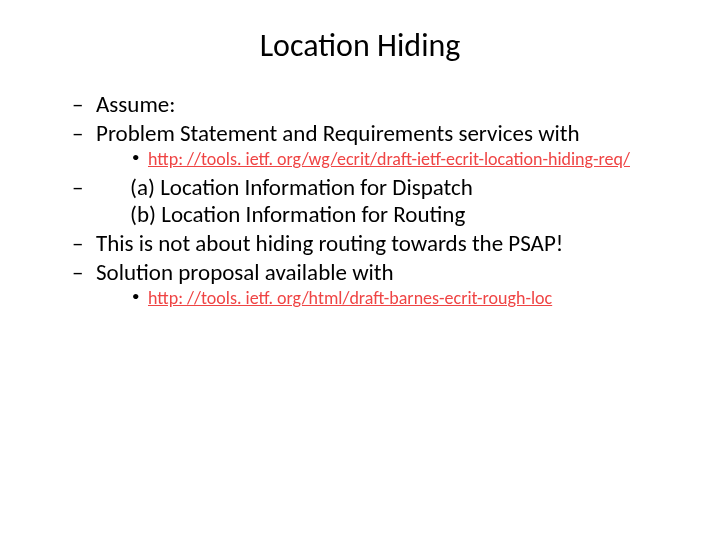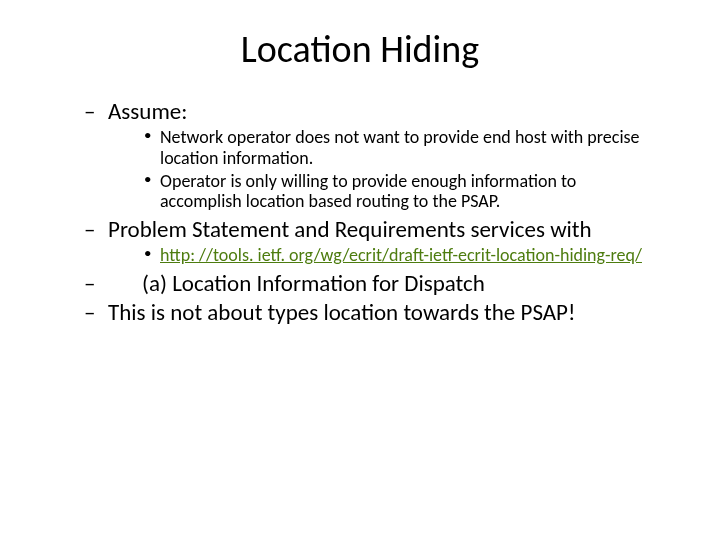--- a/index.html
+++ b/index.html
@@ -13,27 +13,27 @@
   }
   .slide {
     width: 720px;
     height: 540px;
     box-sizing: border-box;
     padding: 18px 50px 20px 50px;
     position: relative;
   }
   .title {
     text-align: center;
-    font-size: 38px;
+    font-size: 32px;
     font-weight: 400;
     margin: 8px 0 26px 0;
   }
   .l1-list {
     list-style: none;
-    margin: 16px;
+    margin: 4px;
     padding: 0 0 0 18px;
   }
   .l1-item {
     position: relative;
     padding-left: 24px;
     font-size: 23px;
     line-height: 1.18;
     margin-bottom: 2px;
   }
   .l1-item::before {
@@ -59,53 +59,58 @@
     margin-bottom: 2px;
   }
   .l2-item::before {
     content: "•";
     position: absolute;
     left: 0;
     top: 0;
     font-size: 15px;
   }
   .link {
-    color: #4d7c0f;
+    color: #ef4444;
     text-decoration: underline;
     word-break: break-word;
   }
 </style>
 </head>
 <body>
 
 <div class="slide">
   <div class="title">Location Hiding</div>
 
   <ul class="l1-list">
 
     <li class="l1-item">
       <span>Assume:</span>
-      <ul class="l2-list">
-        <li class="l2-item">Network operator does not want to provide end host with precise location information.</li>
-        <li class="l2-item">Operator is only willing to provide enough information to accomplish location based routing to the PSAP.</li>
-      </ul>
     </li>
 
     <li class="l1-item">
       <span>Problem Statement and Requirements services with</span>
       <ul class="l2-list">
         <li class="l2-item">
           <span class="link">http: //tools. ietf. org/wg/ecrit/draft-ietf-ecrit-location-hiding-req/</span>
         </li>
       </ul>
     </li>
 
     <li class="l1-item">
       <span class="indent-sub">(a) Location Information for Dispatch</span>
+      <span class="indent-sub">(b) Location Information for Routing</span>
     </li>
 
     <li class="l1-item">
-      <span>This is not about types location towards the PSAP!</span>
+      <span>This is not about hiding routing towards the PSAP!</span>
     </li>
 
+    <li class="l1-item">
+      <span>Solution proposal available with</span>
+      <ul class="l2-list">
+        <li class="l2-item">
+          <span class="link">http: //tools. ietf. org/html/draft-barnes-ecrit-rough-loc</span>
+        </li>
+      </ul>
+    </li>
 
   </ul>
 </div>
 
 </body></html>

